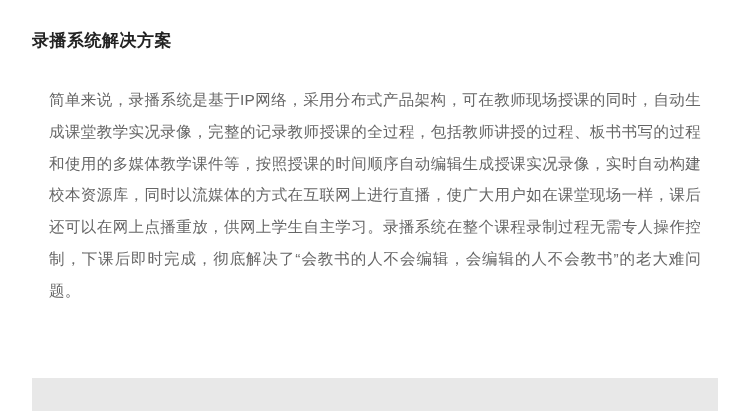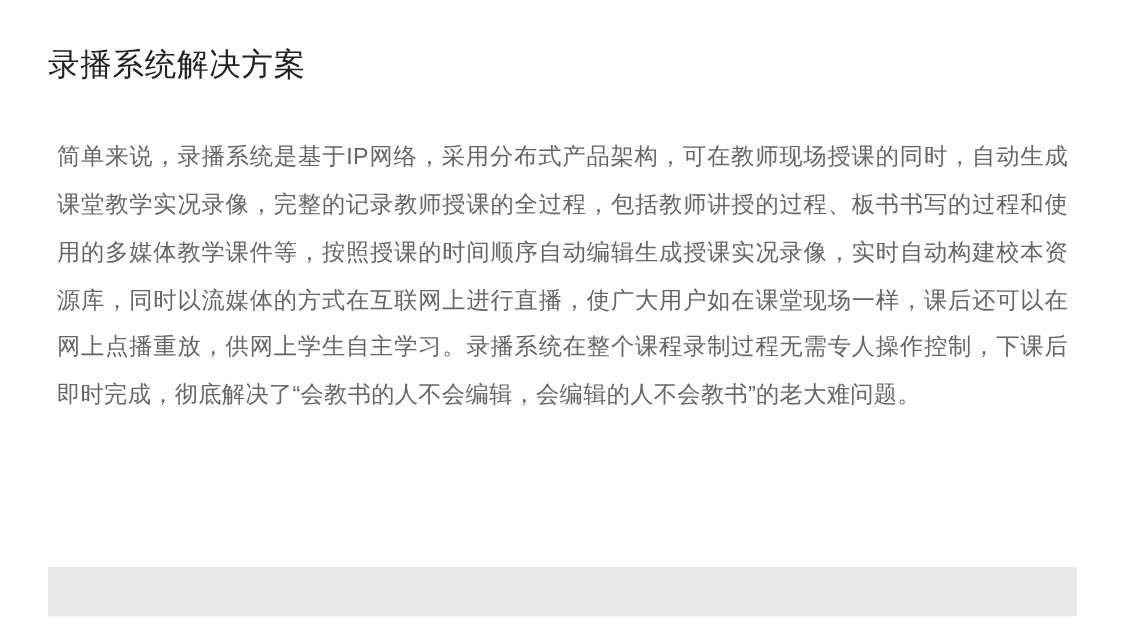--- a/index.html
+++ b/index.html
@@ -17,34 +17,34 @@
     position: relative;
     width: 750px;
     height: 411px;
     background: #ffffff;
     box-sizing: border-box;
   }
   .content {
     padding: 30px 32px 0 32px;
   }
   .title {
-    font-size: 21px;
-    font-weight: normal;
+    font-size: 17px;
+    font-weight: bold;
     color: #222222;
     letter-spacing: 0.5px;
     margin: 0 0 32px 0;
     line-height: 1.3;
   }
   .body-text {
     font-size: 15.5px;
     color: #666666;
     line-height: 2.05;
     text-align: justify;
     text-justify: inter-ideograph;
-    margin: 6px;
+    margin: 17px;
     letter-spacing: 0.2px;
   }
   .bottom-band {
     position: absolute;
     left: 32px;
     right: 32px;
     bottom: 0;
     height: 33px;
     background: #e8e8e8;
   }

